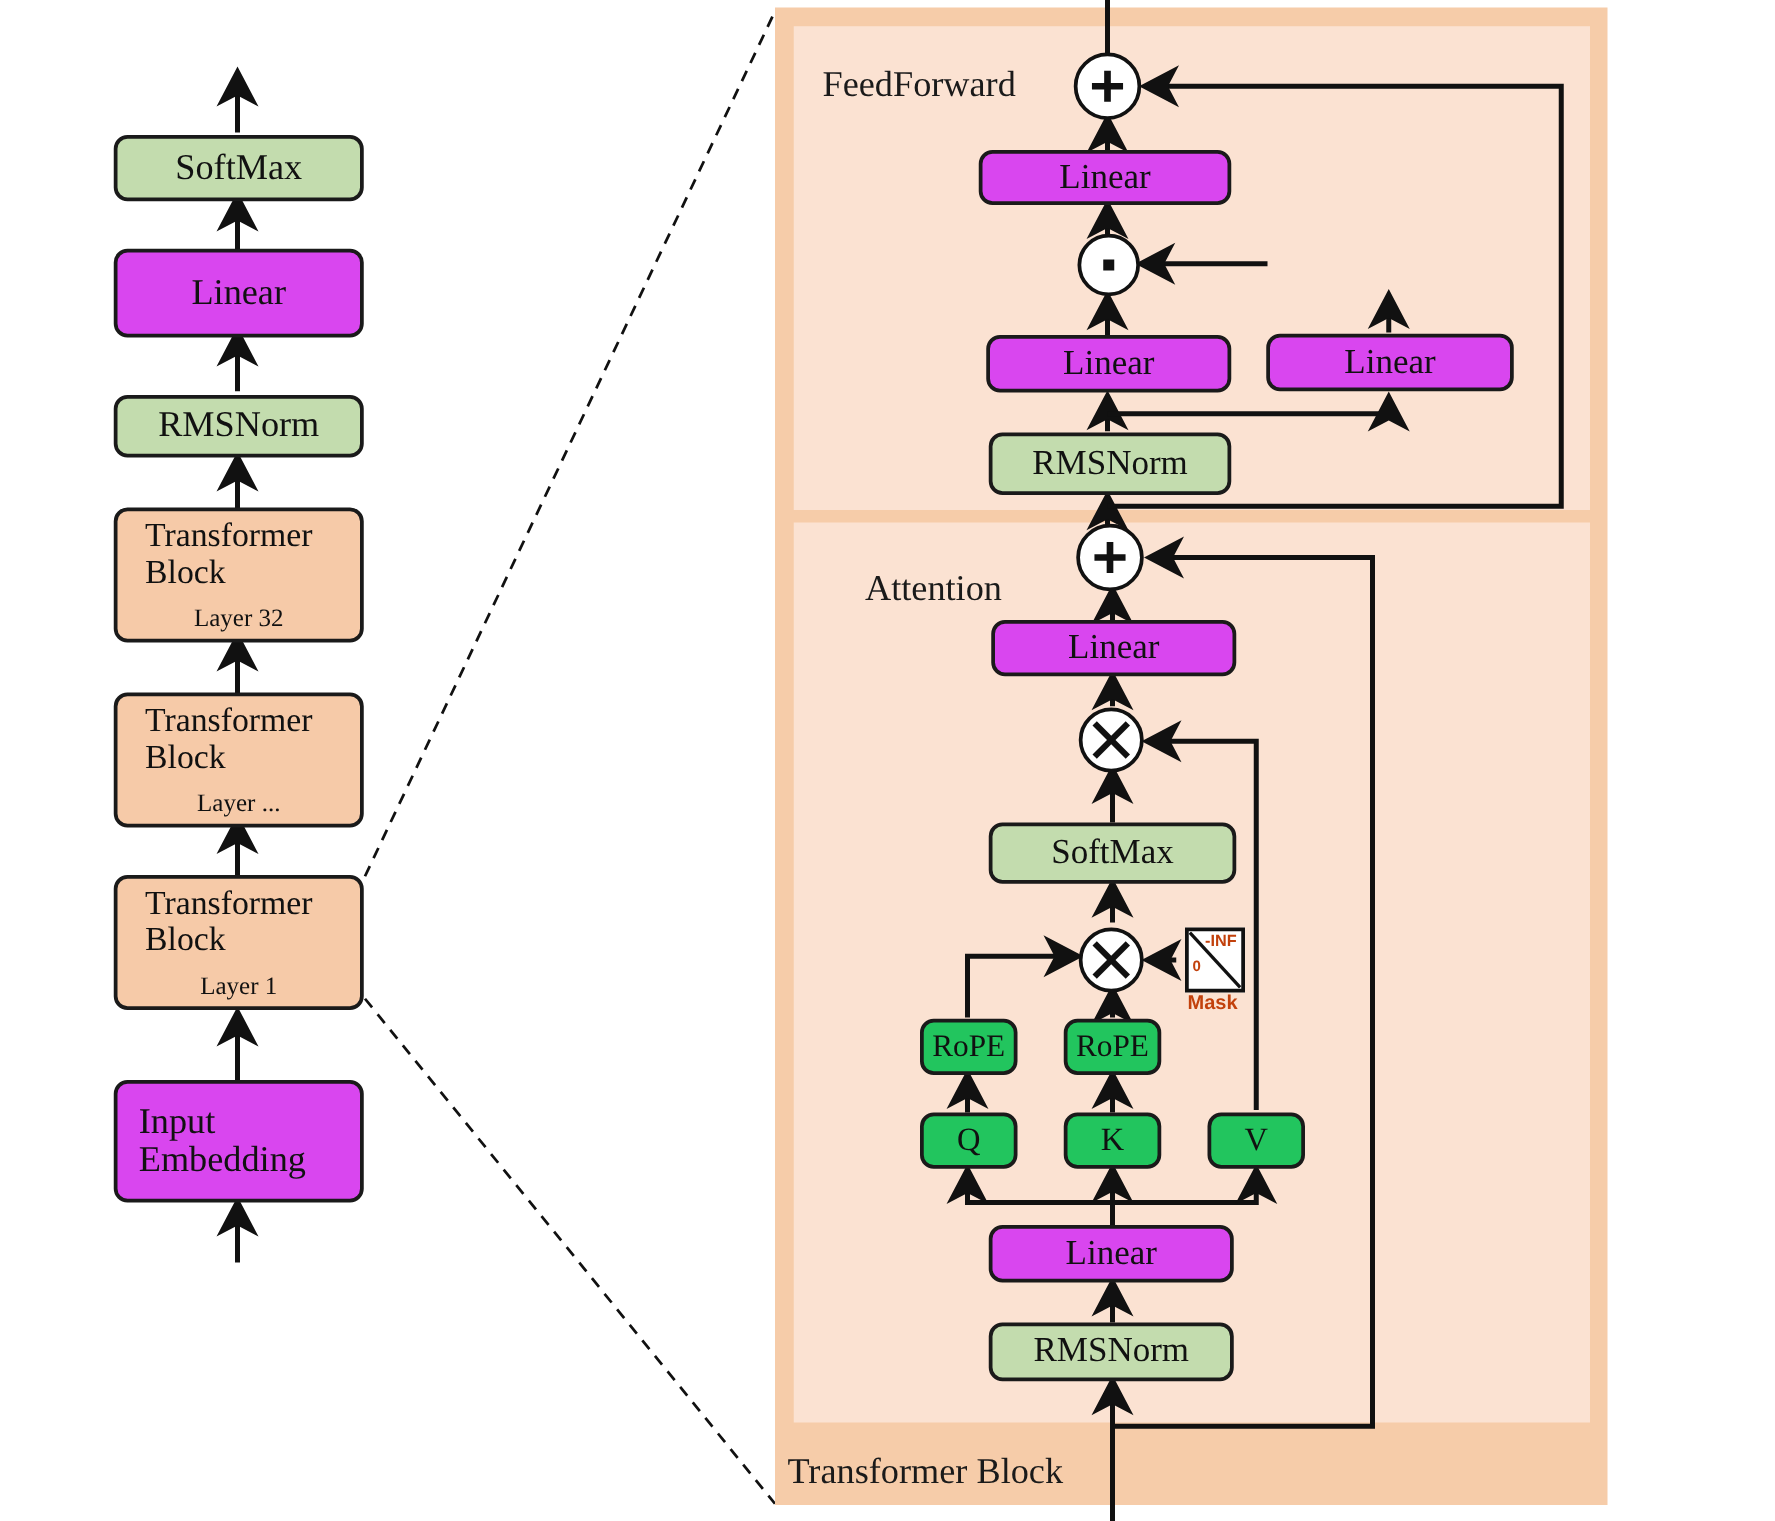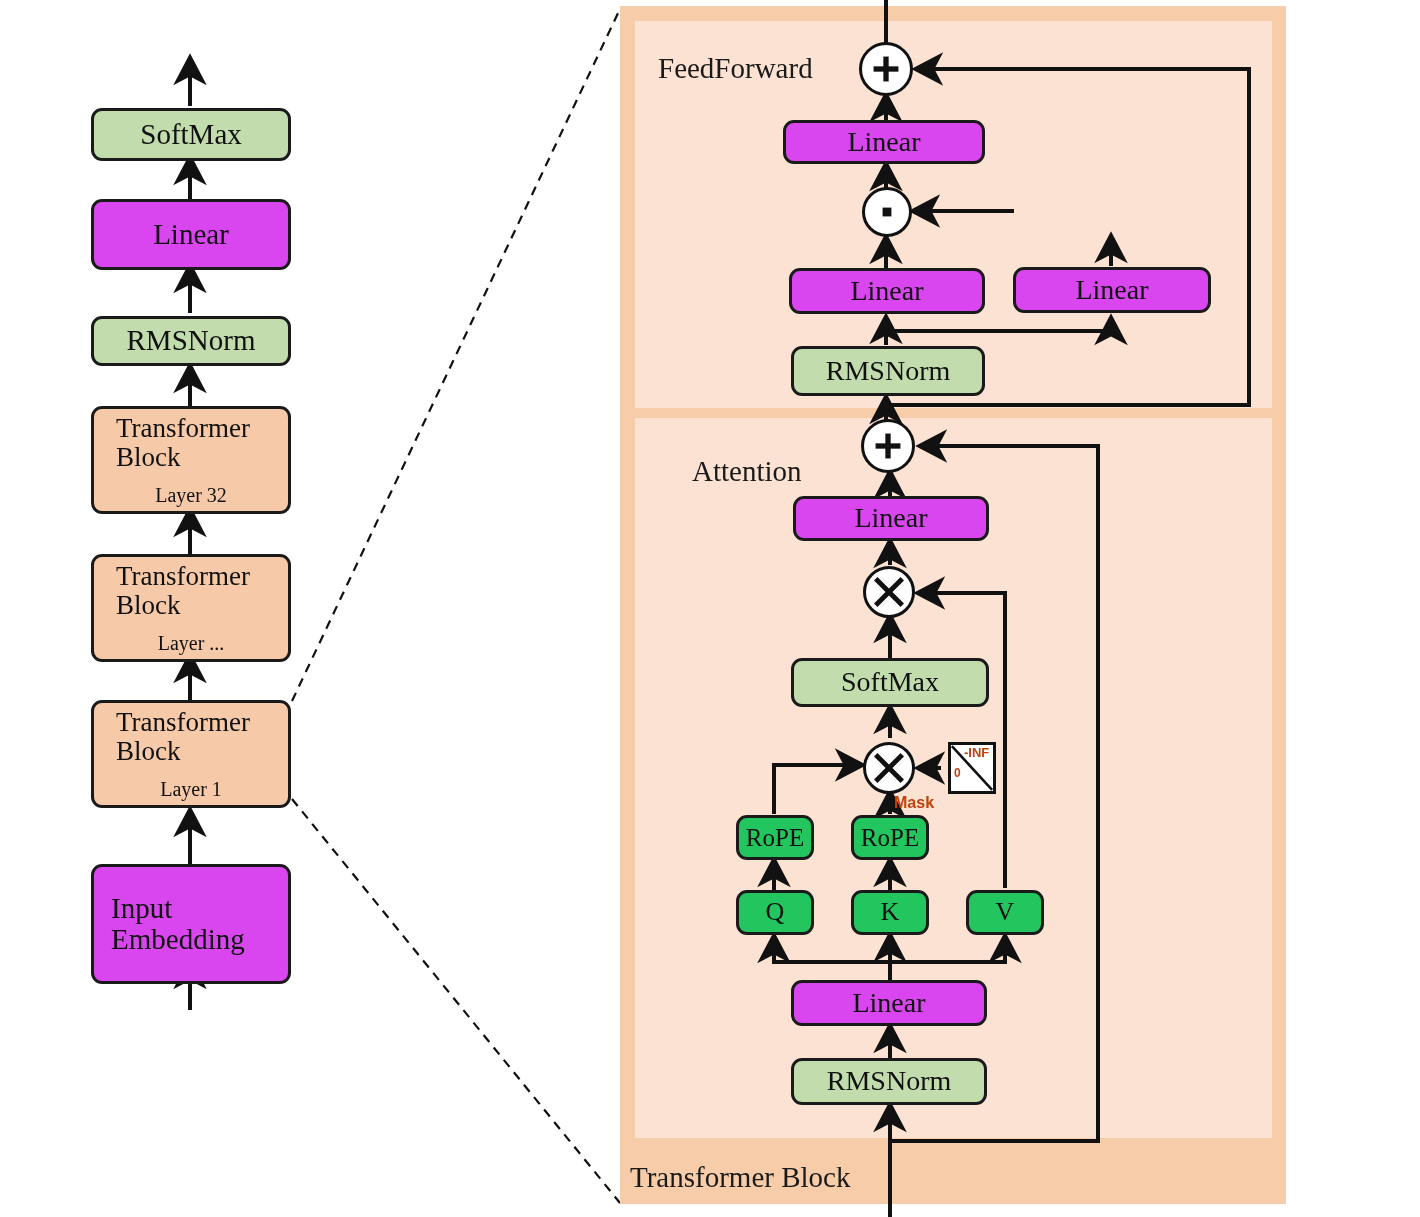--- a/index.html
+++ b/index.html
@@ -162,21 +162,21 @@
   <div class="node orange" style="left:91px;top:554px;width:200px;height:108px;font-size:27px;">
     <span style="display:block;max-width:150px;">Transformer Block</span>
     <span class="sub">Layer ...</span>
   </div>
 
   <div class="node orange" style="left:91px;top:700px;width:200px;height:108px;font-size:27px;">
     <span style="display:block;max-width:150px;">Transformer Block</span>
     <span class="sub">Layer 1</span>
   </div>
 
-  <div class="node blue" style="left:91px;top:864px;width:200px;height:120px;font-size:29px;">
+  <div class="node blue" style="left:91px;top:864px;width:200px;height:98px;font-size:29px;">
     <span style="display:block;max-width:160px;">Input Embedding</span>
   </div>
 
   <div class="lbl" style="left:658px;top:52px;font-size:29px;">FeedForward</div>
 
   <div class="opcircle" style="left:859px;top:42px;width:54px;height:54px;">
     <svg viewBox="0 0 54 54" style="width:100%;height:100%;display:block;">
       <g stroke="#111" stroke-width="6" stroke-linecap="butt">
         <line x1="13" y1="27" x2="41" y2="27"></line>
           <line x1="27" y1="13" x2="27" y2="41"></line>
@@ -244,21 +244,21 @@
     </svg>
   </div>
 
   <div class="maskbox" style="left:948px;top:742px;width:48px;height:52px;">
     <svg viewBox="0 0 48 52" style="width:100%;height:100%;display:block;">
       <line x1="1" y1="1" x2="47" y2="51" stroke="#111" stroke-width="3"></line>
     </svg>
   </div>
   <div class="masktxt" style="left:964px;top:745px;font-size:13px;">-INF</div>
   <div class="masktxt" style="left:954px;top:766px;font-size:12px;">0</div>
-  <div class="masktxt" style="left:894px;top:794px;font-size:16px;">Mask</div>
+  <div class="masktxt" style="left:950px;top:794px;font-size:16px;">Mask</div>
 
   <div class="node blue2" style="left:736px;top:815px;width:78px;height:45px;font-size:25px;">
     <span>RoPE</span>
   </div>
   <div class="node blue2" style="left:851px;top:815px;width:78px;height:45px;font-size:25px;">
     <span>RoPE</span>
   </div>
 
   <div class="node blue2" style="left:736px;top:890px;width:78px;height:45px;font-size:26px;">
     <span>Q</span>

